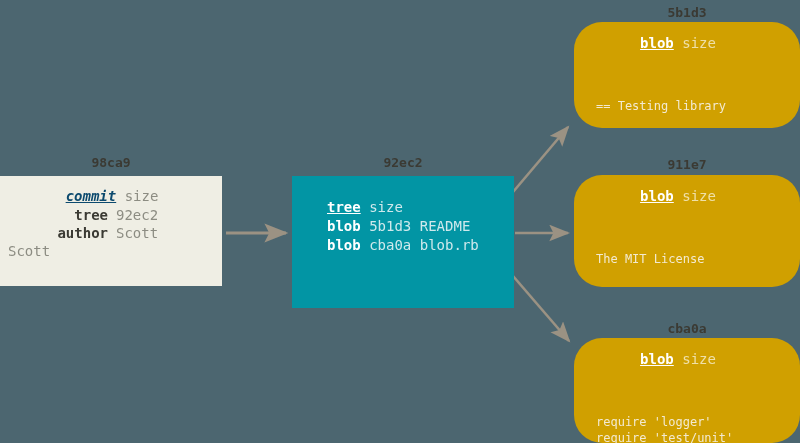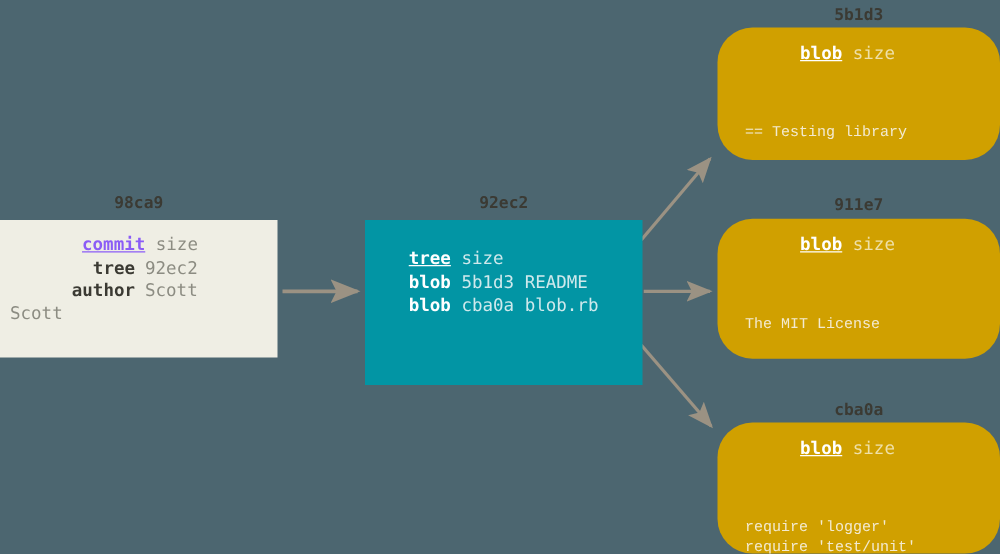--- a/index.html
+++ b/index.html
@@ -59,21 +59,21 @@
     line-height: 18px;
     white-space: nowrap;
   }
   .obj-type {
     font-weight: bold;
     text-decoration: underline;
   }
   .obj-size {
     font-weight: normal;
   }
-  .box-commit .obj-type { color: #8b5cf6; }
+  .box-commit .obj-type { color: #0c4a6e; font-style: italic; }
   .box-commit .obj-size { color: #8c8c82; }
   .box-tree .obj-type,
   .box-blob .obj-type { color: #ffffff; }
   .box-blob .obj-size { color: #efe0a8; }
 
   
   .commit-fields {
     position: absolute;
     left: 0;
     top: 30px;
@@ -132,21 +132,21 @@
   .blob-body {
     position: absolute;
     left: 22px;
     top: 44px;
     right: 8px;
     font-size: 12px;
     line-height: 16px;
     color: #f3ead0;
     white-space: pre;
   }
-  .blob-para { margin: 0 0 12px 0; font-family: Liberation Mono, monospace; }
+  .blob-para { margin: 0 0 12px 0; }
   .blob-para:last-child { margin-bottom: 0; }
 
   
   #arrow-layer {
     position: absolute;
     left: 0; top: 0;
     width: 800px; height: 443px;
     pointer-events: none;
   }
 </style>

